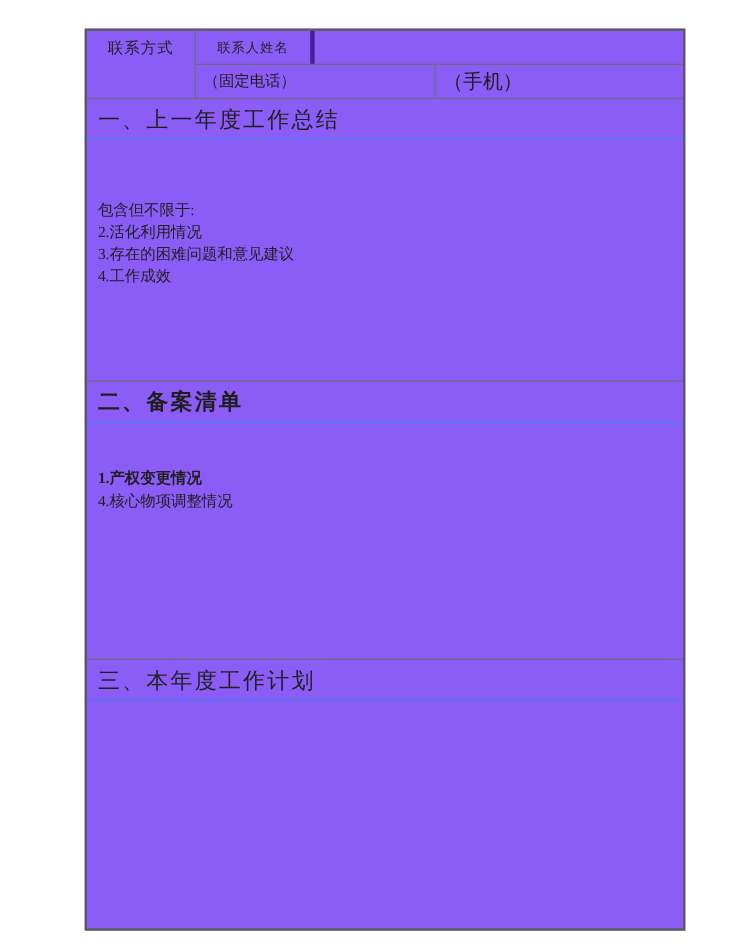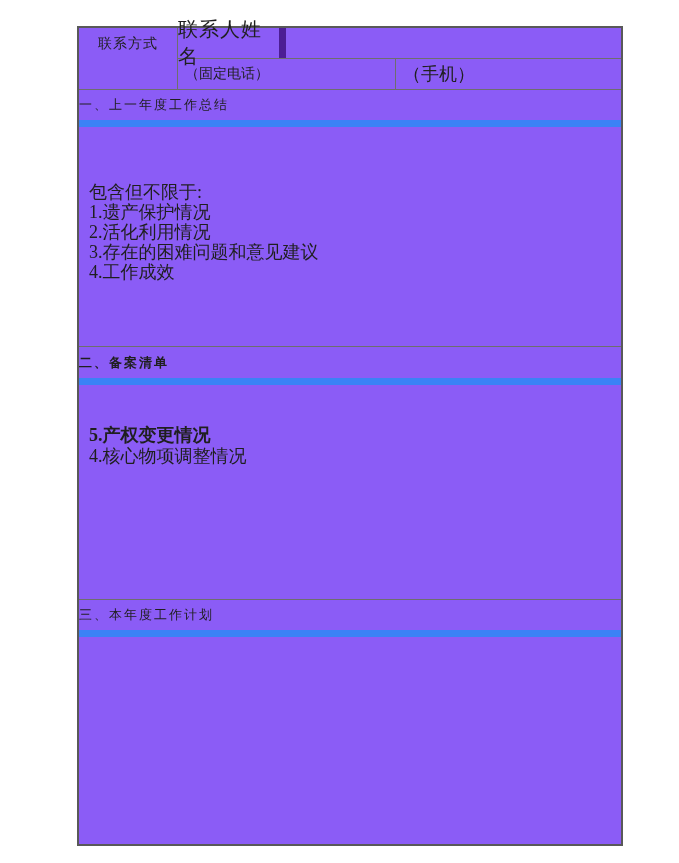--- a/index.html
+++ b/index.html
@@ -47,25 +47,25 @@
     display: flex;
     flex-direction: column;
   }
   .contact-row-1 {
     height: 31px;
     border-bottom: 1px solid #6e6e6e;
     display: flex;
   }
   .cell-name-label {
     width: 108px;
-    border-right: 7px solid #4c1d95;
+    border-right: 4px solid #4c1d95;
     display: flex;
     align-items: center;
     justify-content: center;
-    font-size: 20px;
+    font-size: 12px;
     letter-spacing: 1px;
   }
   .cell-name-value { flex: 1; }
   .contact-row-2 {
     flex: 1;
     display: flex;
   }
   .cell-landline {
     width: 218px;
     border-right: 1px solid #6e6e6e;
@@ -76,33 +76,34 @@
   }
   .cell-mobile {
     flex: 1;
     display: flex;
     align-items: center;
     padding-left: 7px;
     font-size: 18px;
   }
   
   .section-header {
-    border-bottom: 7px solid #3b82f6;
+    border-bottom: 1px solid #3b82f6;
     display: flex;
     align-items: center;
-    font-size: 13px;
+    padding-left: 10px;
+    font-size: 20px;
     letter-spacing: 2px;
   }
   .hdr-1 { height: 37px; }
   .hdr-2 { height: 38px; font-weight: bold; }
   .hdr-3 { height: 37px; }
   .section-body {
     border-bottom: 1px solid #6e6e6e;
     padding-left: 10px;
-    font-size: 18px;
+    font-size: 14px;
     line-height: 20px;
   }
   .body-1 { height: 220px; padding-top: 55px; }
   .body-2 { height: 215px; padding-top: 40px; line-height: 21px; }
   .body-3 { height: 207px; border-bottom: none; }
   .intro-line { margin-bottom: 13px; }
   .item-bold { font-weight: bold; }
 </style>
 </head>
 <body>
@@ -120,29 +121,28 @@
         <div class="contact-row-2">
           <div class="cell-landline">（固定电话）</div>
           <div class="cell-mobile">（手机）</div>
         </div>
       </div>
     </div>
 
     <div class="section-header hdr-1">一、上一年度工作总结</div>
     <div class="section-body body-1">
       <div>包含但不限于:</div>
-      <div>1.遗产保护情况</div>
       <div>2.活化利用情况</div>
       <div>3.存在的困难问题和意见建议</div>
       <div>4.工作成效</div>
     </div>
 
     <div class="section-header hdr-2">二、备案清单</div>
     <div class="section-body body-2">
-      <div class="item-bold">5.产权变更情况</div>
+      <div class="item-bold">1.产权变更情况</div>
       <div>4.核心物项调整情况</div>
     </div>
 
     <div class="section-header hdr-3">三、本年度工作计划</div>
     <div class="section-body body-3"></div>
 
   </div>
 </div>
 
 </body></html>

